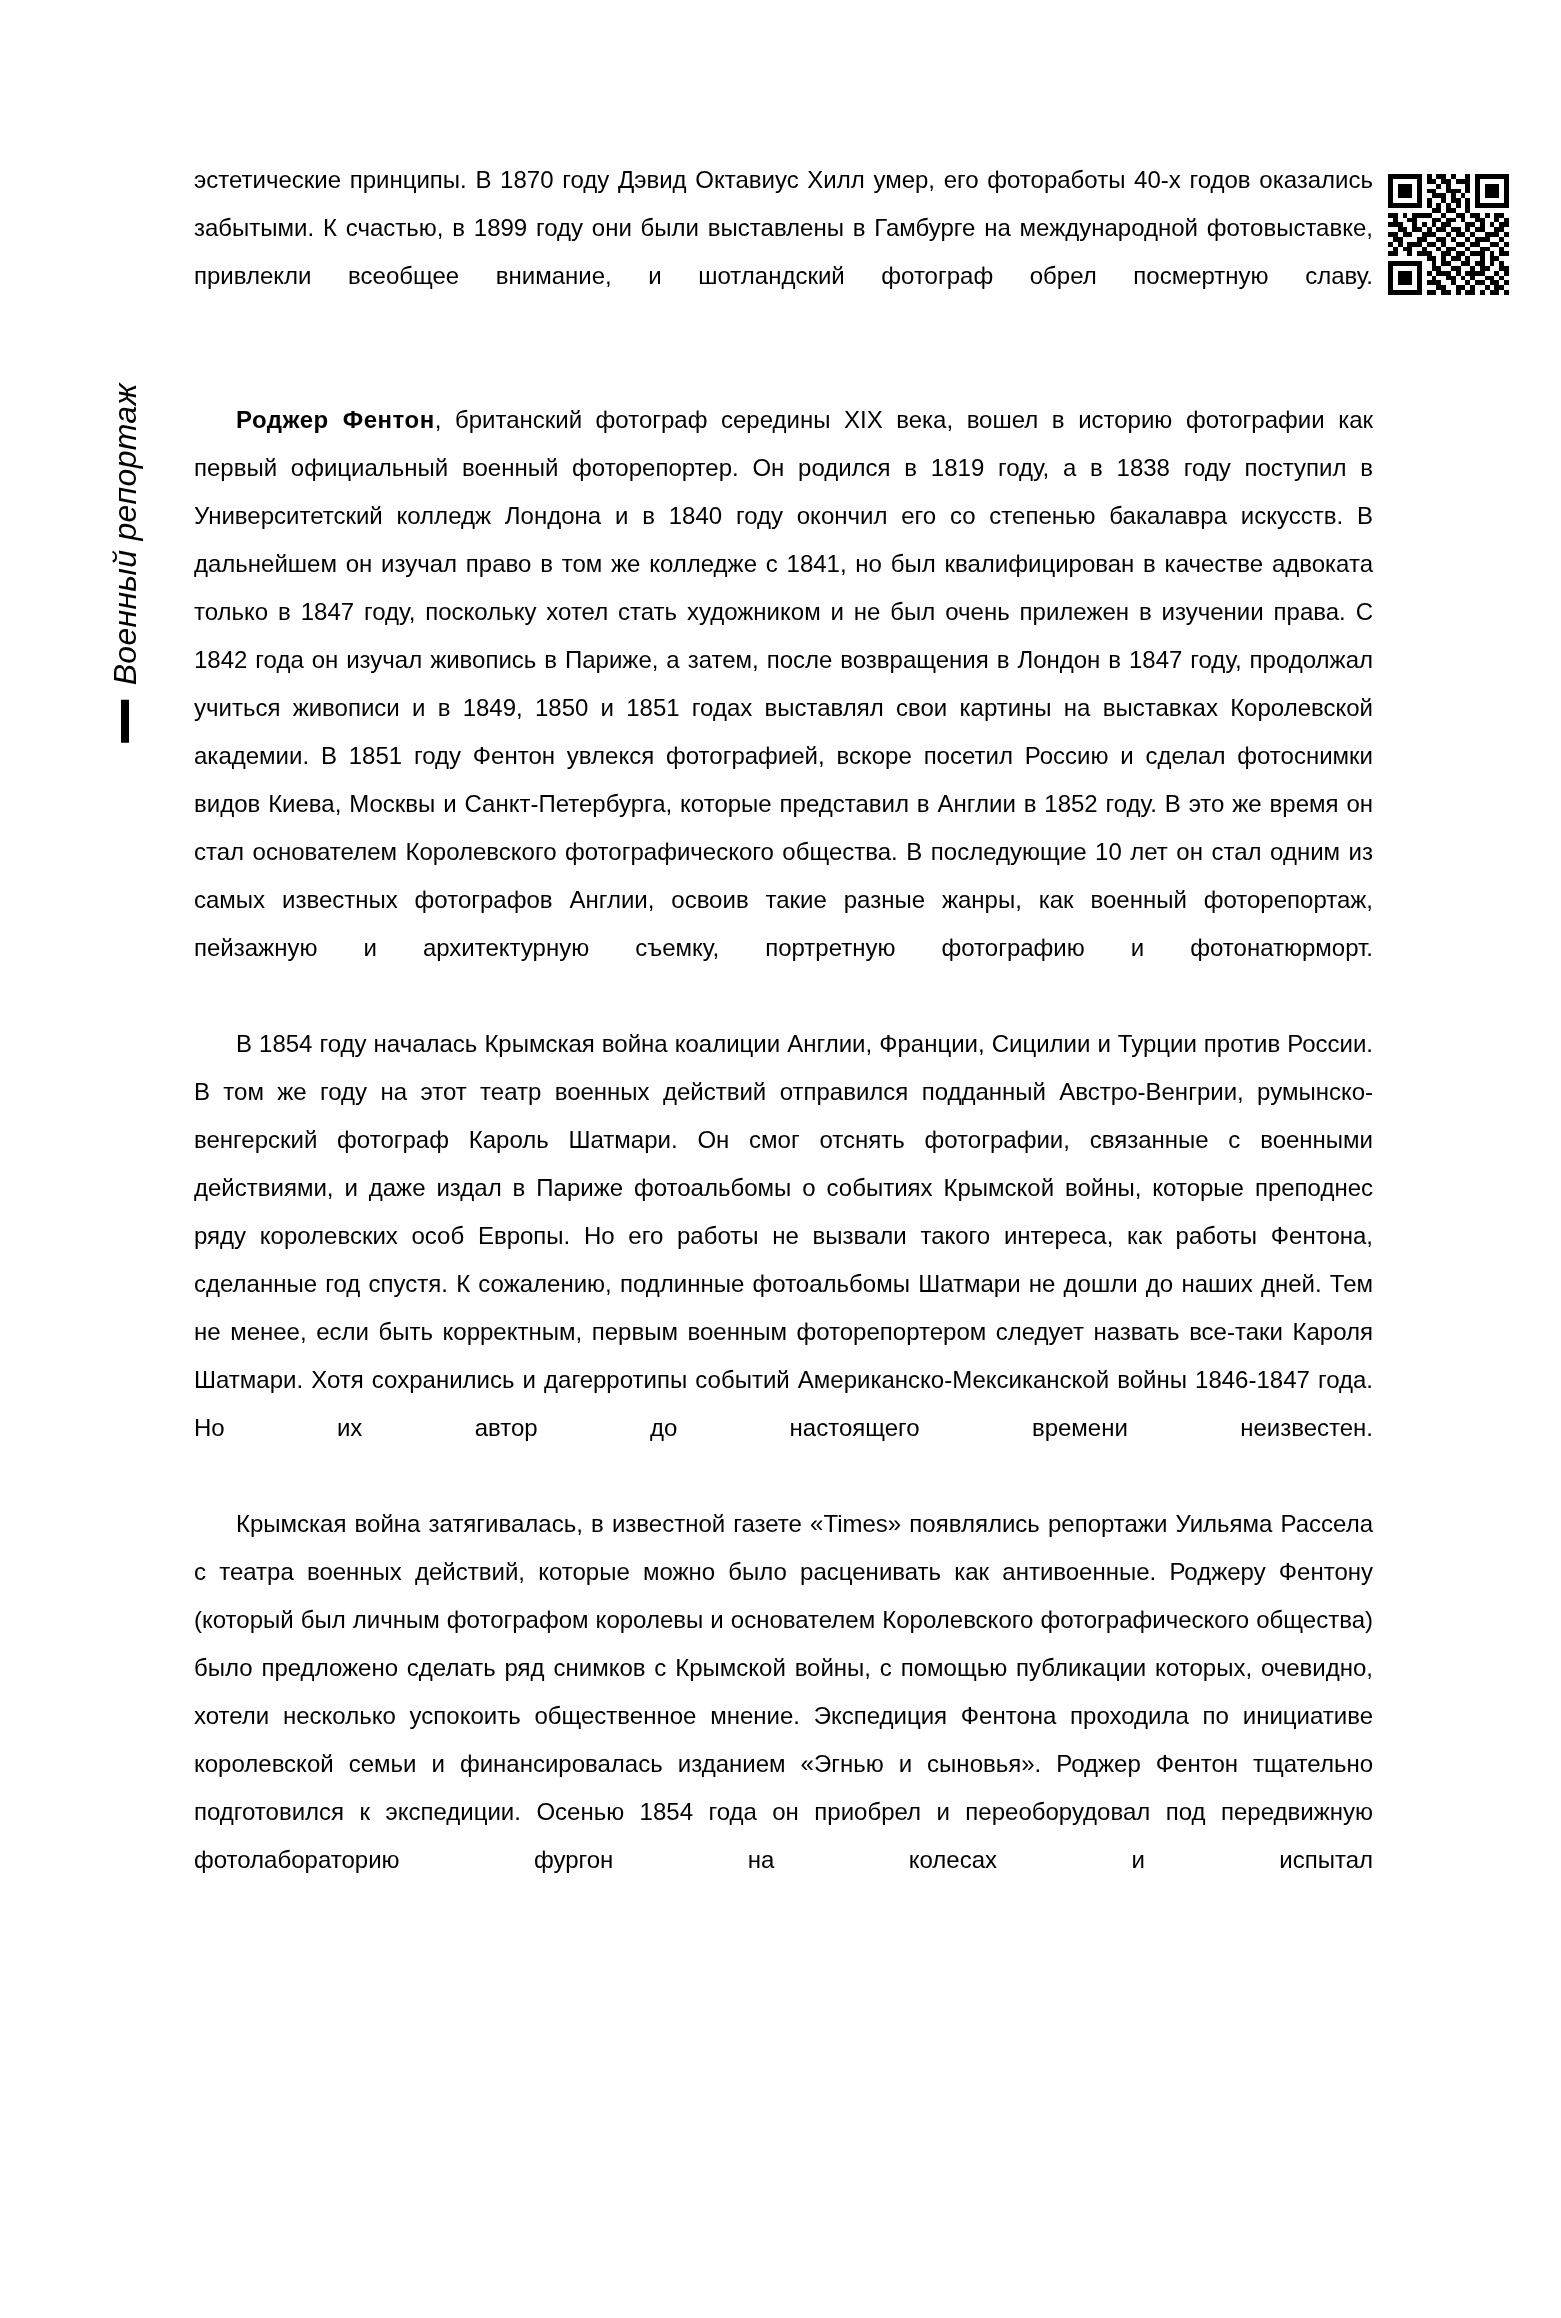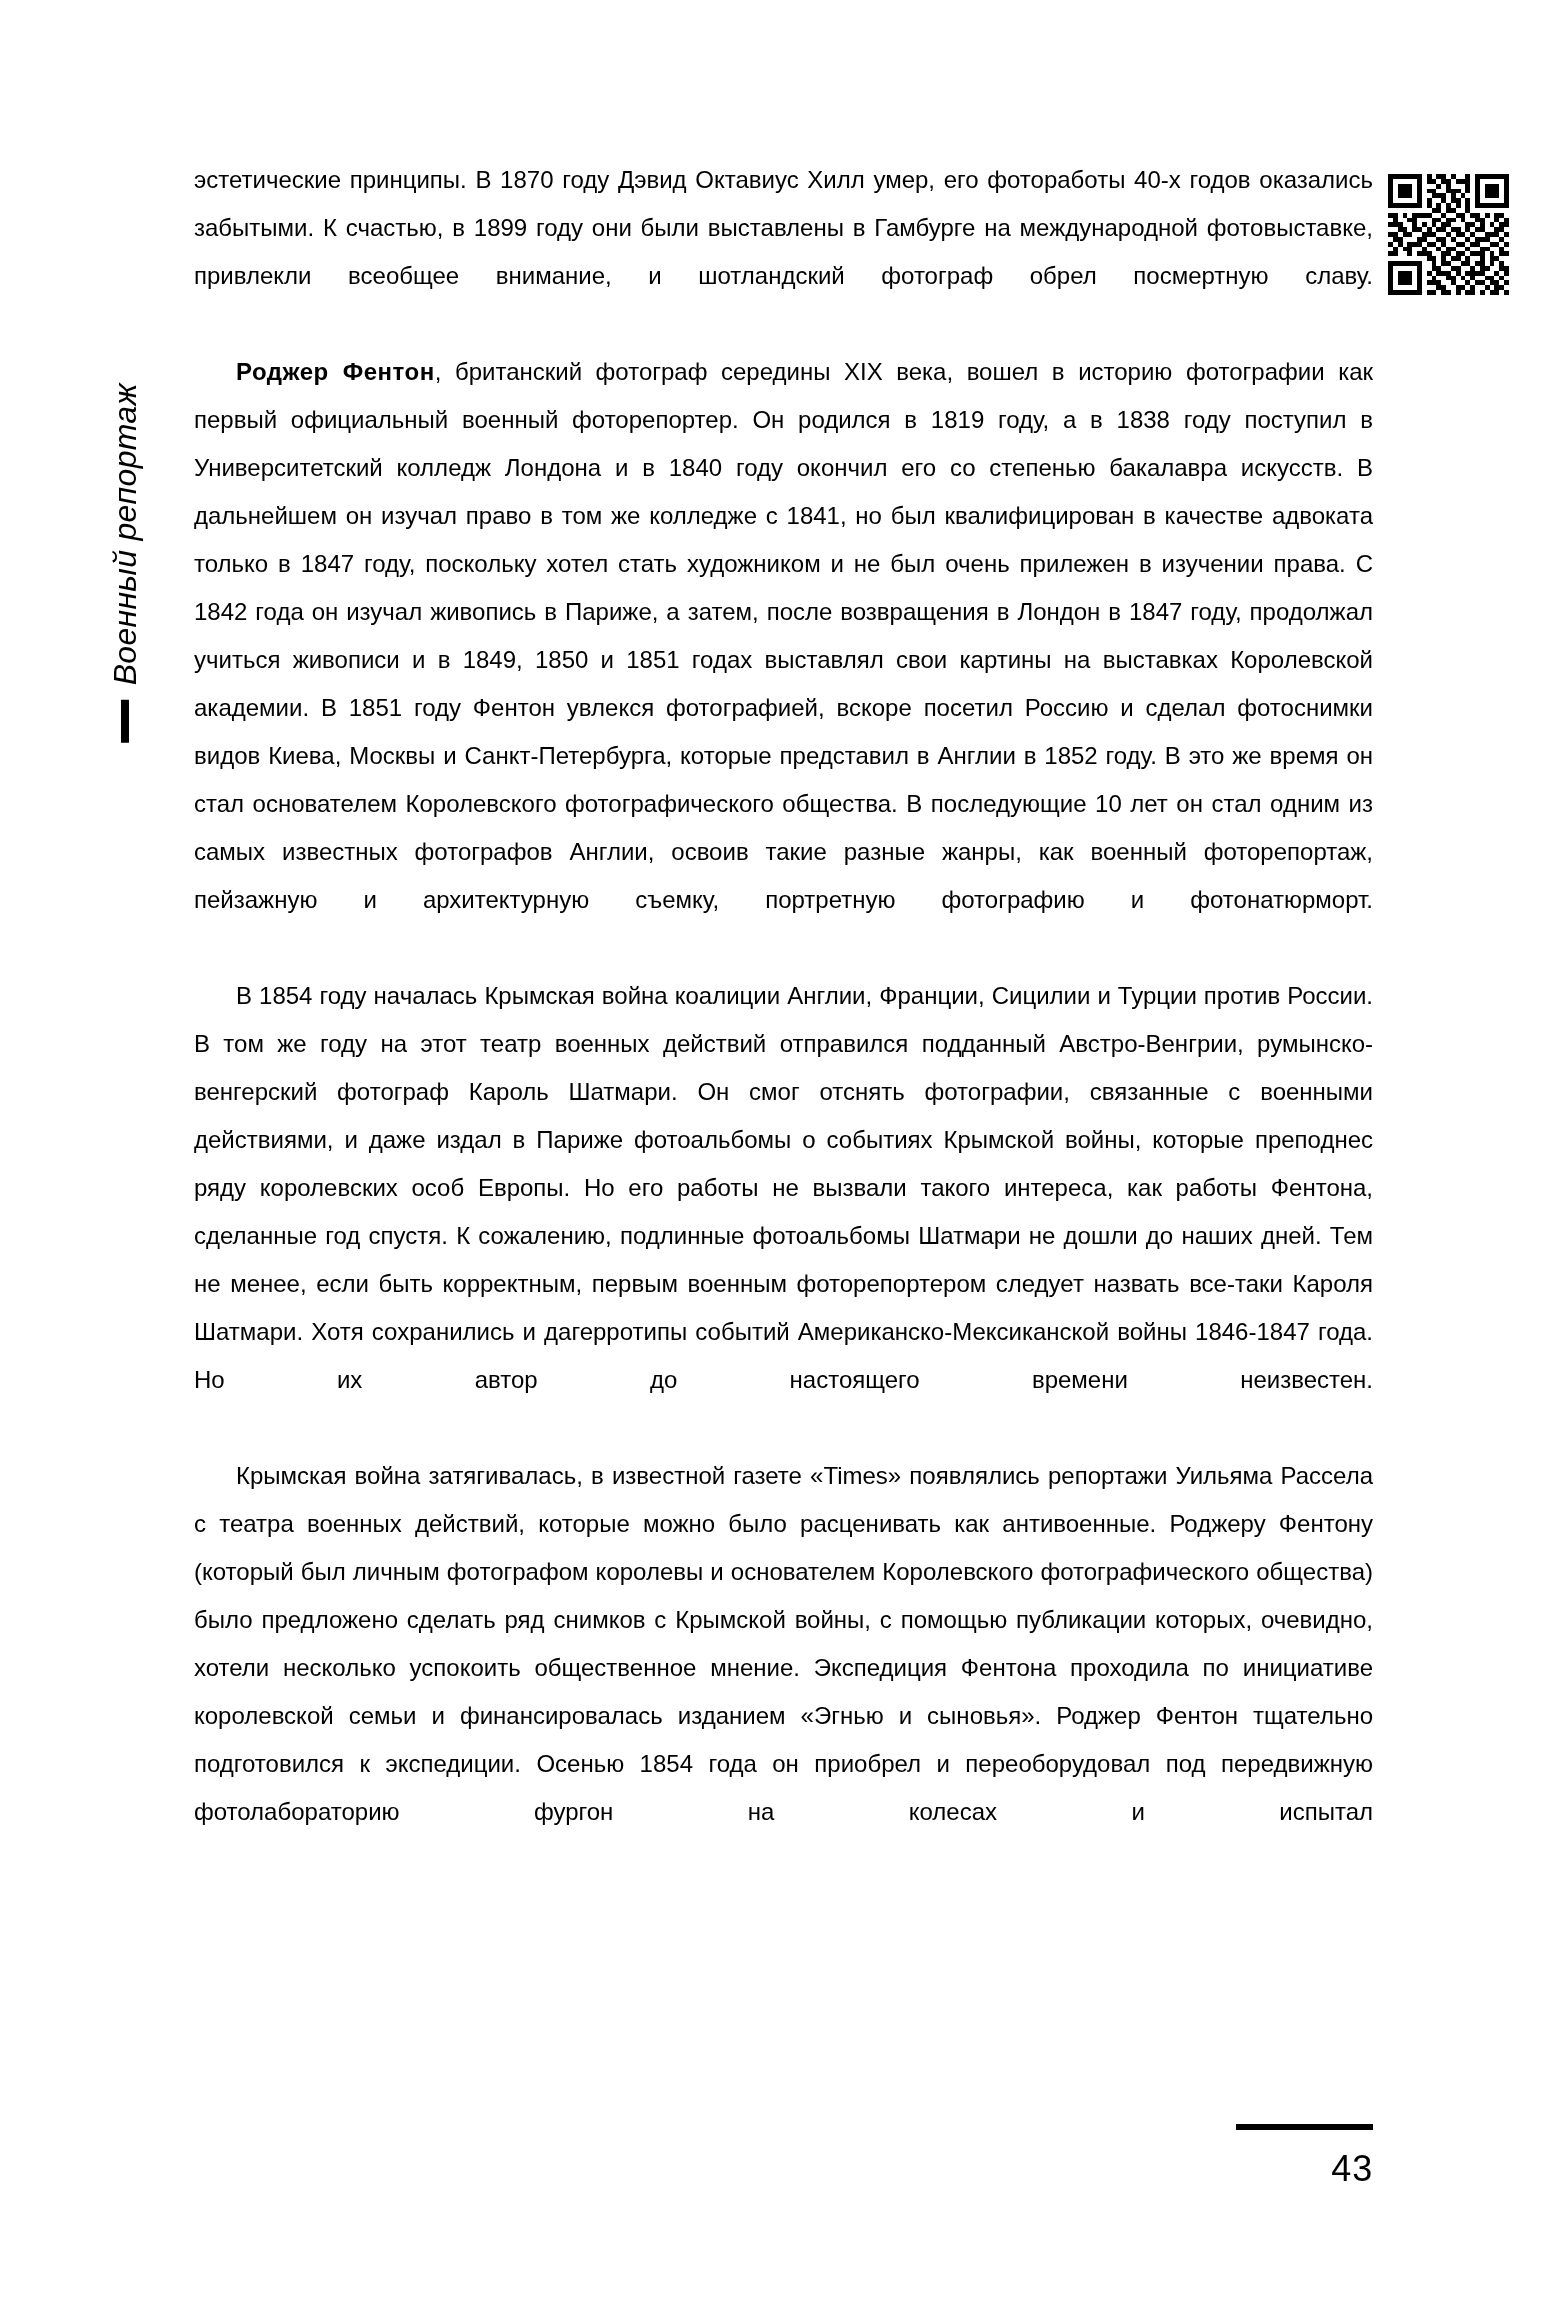--- a/index.html
+++ b/index.html
@@ -76,21 +76,21 @@
     font-size: 24px;
     line-height: 48px;
     text-align: justify;
     text-justify: inter-word;
     color: #000000;
     -webkit-hyphens: none;
     hyphens: none;
     word-spacing: 0.2px;
   }
   p.para.indent { text-indent: 42px; }
-  p.gap-before { }
+  p.gap-before { margin-top: 48px; }
   p.para b { font-weight: 700; letter-spacing: 0.5px; }
 
   
   p.para::after {
     content: "";
     display: inline-block;
     width: 100%;
   }
 
   
@@ -134,19 +134,15 @@
       </svg>
   </div>
 
   <div class="column">
     <p class="para" id="para-0">эстетические принципы. В 1870 году Дэвид Октавиус Хилл умер, его фотоработы 40-х годов оказались забытыми. К счастью, в 1899 году они были выставлены в Гамбурге на международной фотовыставке, привлекли всеобщее внимание, и шотландский фотограф обрел посмертную славу.</p>
     <p class="para indent gap-before" id="para-1"><b>Роджер Фентон</b>, британский фотограф середины XIX века, вошел в историю фотографии как первый официальный военный фоторепортер. Он родился в 1819 году, а в 1838 году поступил в Университетский колледж Лондона и в 1840 году окончил его со степенью бакалавра искусств. В дальнейшем он изучал право в том же колледже с 1841, но был квалифицирован в качестве адвоката только в 1847 году, поскольку хотел стать художником и не был очень прилежен в изучении права. С 1842 года он изучал живопись в Париже, а затем, после возвращения в Лондон в 1847 году, продолжал учиться живописи и в 1849, 1850 и 1851 годах выставлял свои картины на выставках Королевской академии. В 1851 году Фентон увлекся фотографией, вскоре посетил Россию и сделал фотоснимки видов Киева, Москвы и Санкт-Петербурга, которые представил в Англии в 1852 году. В это же время он стал основателем Королевского фотографического общества. В последующие 10 лет он стал одним из самых известных фотографов Англии, освоив такие разные жанры, как военный фоторепортаж, пейзажную и архитектурную съемку, портретную фотографию и фотонатюрморт.</p>
     <p class="para indent" id="para-2">В 1854 году началась Крымская война коалиции Англии, Франции, Сицилии и Турции против России. В том же году на этот театр военных действий отправился подданный Австро-Венгрии, румынско-венгерский фотограф Кароль Шатмари. Он смог отснять фотографии, связанные с военными действиями, и даже издал в Париже фотоальбомы о событиях Крымской войны, которые преподнес ряду королевских особ Европы. Но его работы не вызвали такого интереса, как работы Фентона, сделанные год спустя. К сожалению, подлинные фотоальбомы Шатмари не дошли до наших дней. Тем не менее, если быть корректным, первым военным фоторепортером следует назвать все-таки Кароля Шатмари. Хотя сохранились и дагерротипы событий Американско-Мексиканской войны 1846-1847 года. Но их автор до настоящего времени неизвестен.</p>
     <p class="para indent" id="para-3">Крымская война затягивалась, в известной газете «Times» появлялись репортажи Уильяма Рассела с театра военных действий, которые можно было расценивать как антивоенные. Роджеру Фентону (который был личным фотографом королевы и основателем Королевского фотографического общества) было предложено сделать ряд снимков с Крымской войны, с помощью публикации которых, очевидно, хотели несколько успокоить общественное мнение. Экспедиция Фентона проходила по инициативе королевской семьи и финансировалась изданием «Эгнью и сыновья». Роджер Фентон тщательно подготовился к экспедиции. Осенью 1854 года он приобрел и переоборудовал под передвижную фотолабораторию фургон на колесах и испытал</p>
   </div>
 
-  <div class="footer">
-    <div class="footer-rule"></div>
-    <div class="footer-num">43</div>
-  </div>
 
 </div>
 
 
 </body></html>

